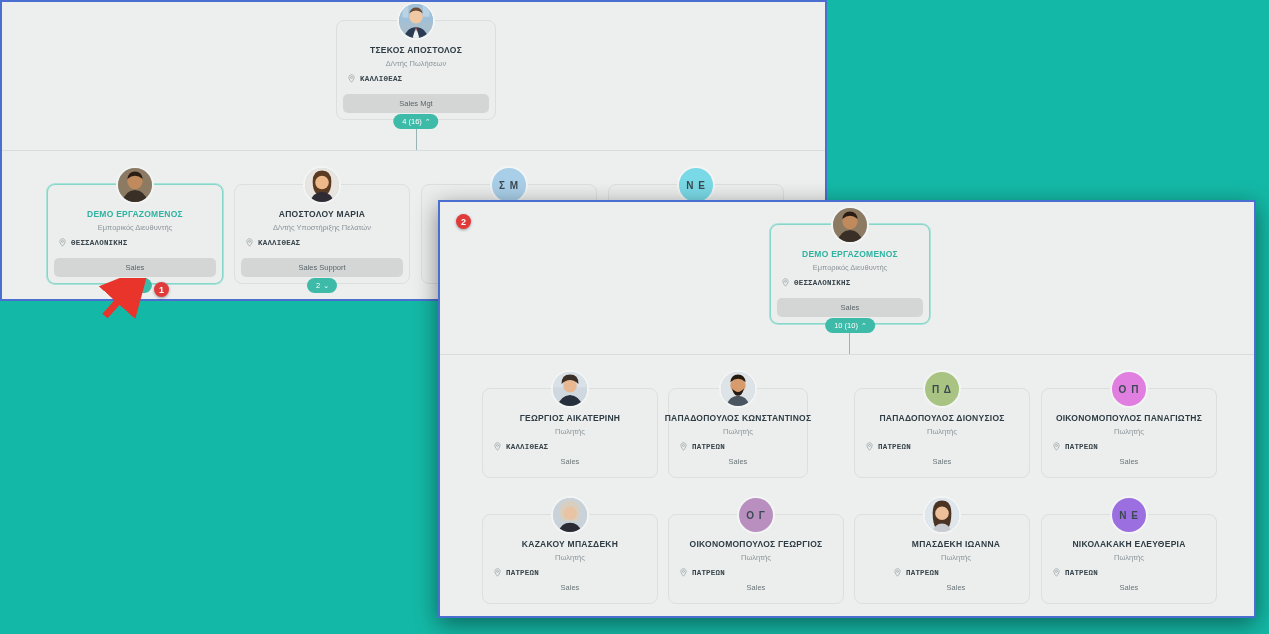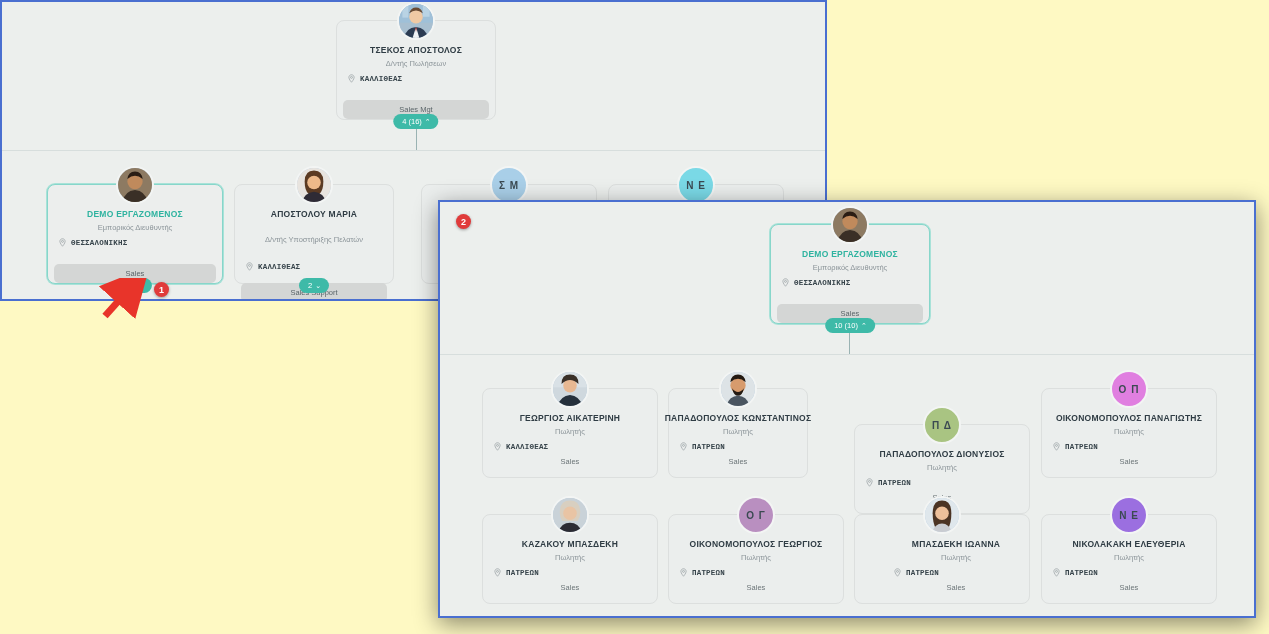--- a/index.html
+++ b/index.html
@@ -2,21 +2,21 @@
 <html><head>
 <meta charset="utf-8">
 <style>
   * { box-sizing: border-box; margin: 0; padding: 0; }
   html, body {
     width: 1269px; height: 634px;
     background: #000000;
     font-family: "Liberation Sans", sans-serif;
     overflow: hidden;
   }
-  #stage { position: relative; width: 1269px; height: 634px; background: #fef9c3; }
+  #stage { position: relative; width: 1269px; height: 634px; background: #14b8a6; }
 
   
   .panel {
     position: absolute;
     background: #ecefed;
     border: 2px solid #4a6fd0;
     overflow: hidden;
   }
   #bg-panel  { left: 0px;   top: 0px;   width: 827px; height: 301px; }
   #fg-panel  { left: 438px; top: 200px; width: 818px; height: 418px;
@@ -70,21 +70,21 @@
     margin-top: 6px; display: flex; align-items: center; gap: 4px;
     align-self: flex-start; padding-left: 10px;
   }
   .node .loc {
     font-size: 7.5px; font-weight: 700; color: #37444b; letter-spacing: .2px;
     white-space: nowrap;
     font-family: Liberation Mono, monospace;
   }
   .pin-icon { width: 9px; height: 9px; display: block; opacity: .65; }
   .node .deptbar {
-    margin-top: auto; width: calc(100% - 12px); 
+    margin-top: auto; width: calc(100% - 12px); margin-bottom: 6px;
     background: #d4d6d5; border-radius: 5px;
     font-size: 7.5px; color: #5b6569; text-align: center;
     padding: 5px 0 5px;
   }
   .node .deptbar.plain {
     background: transparent; color: #6d7679; margin-bottom: 8px;
     padding: 3px 0;
   }
   .badge-toggle {
     position: absolute; bottom: -10px; left: 50%; transform: translateX(-50%);
@@ -163,21 +163,21 @@
           </svg>
           <span class="loc">ΘΕΣΣΑΛΟΝΙΚΗΣ</span>
         </div>
         <div class="deptbar">Sales</div>
         <div class="badge-toggle">
           <span>10</span>
           <span class="chev">⌄</span>
         </div>
       </div>
 
-      <div class="node" style="left:232px; top:182px; width:160px; height:100px;gap:12px;">
+      <div class="node" style="left:232px; top:182px; width:176px; height:100px;">
         <div class="avatar">
           <svg class="photo" viewBox="0 0 40 40">
             <rect width="40" height="40" fill="#e8e4df"></rect>
             <path d="M9 16 q0 -13 11 -13 q11 0 11 13 q0 11 -5 15 h-12 q-5 -4 -5 -15z" fill="#5b3a22"></path>
             <circle cx="20" cy="17" r="8" fill="#edb98a"></circle>
             <path d="M6 40 q3 -11 14 -12 q11 1 14 12z" fill="#2e2b35"></path>
           </svg>
         </div>
         <div class="nm">ΑΠΟΣΤΟΛΟΥ ΜΑΡΙΑ</div>
         <div class="role">Δ/ντής Υποστήριξης Πελατών</div>
@@ -280,21 +280,21 @@
         <div class="locrow">
           <svg class="pin-icon" viewBox="0 0 24 24">
             <path d="M12 2C8.1 2 5 5.1 5 9c0 5.2 7 13 7 13s7-7.8 7-13c0-3.9-3.1-7-7-7z" fill="none" stroke="#6e787d" stroke-width="2"></path>
             <circle cx="12" cy="9" r="2.6" fill="none" stroke="#6e787d" stroke-width="2"></circle>
           </svg>
           <span class="loc">ΠΑΤΡΕΩΝ</span>
         </div>
         <div class="deptbar plain">Sales</div>
       </div>
 
-      <div class="node" style="left:414px; top:186px; width:176px; height:90px;margin-top:36px;">
+      <div class="node" style="left:414px; top:186px; width:176px; height:90px;">
         <div class="avatar" style="background:#a9c482;">
           <span>Π Δ</span>
         </div>
         <div class="nm">ΠΑΠΑΔΟΠΟΥΛΟΣ ΔΙΟΝΥΣΙΟΣ</div>
         <div class="role">Πωλητής</div>
         <div class="locrow">
           <svg class="pin-icon" viewBox="0 0 24 24">
             <path d="M12 2C8.1 2 5 5.1 5 9c0 5.2 7 13 7 13s7-7.8 7-13c0-3.9-3.1-7-7-7z" fill="none" stroke="#6e787d" stroke-width="2"></path>
             <circle cx="12" cy="9" r="2.6" fill="none" stroke="#6e787d" stroke-width="2"></circle>
           </svg>

